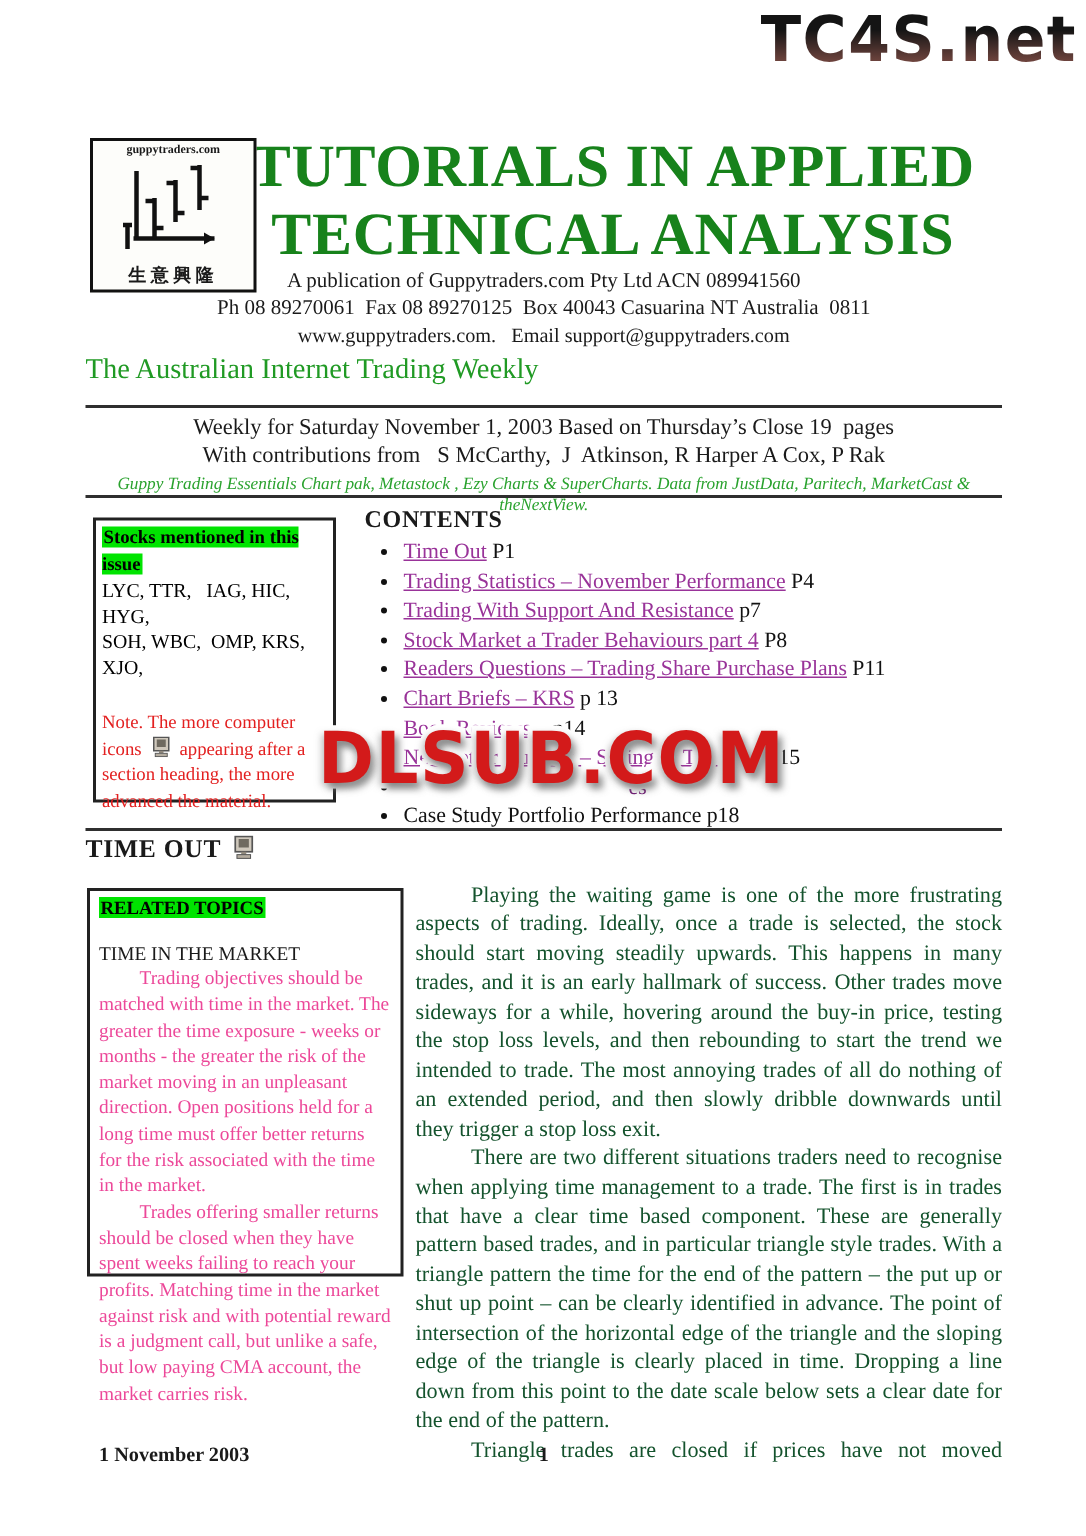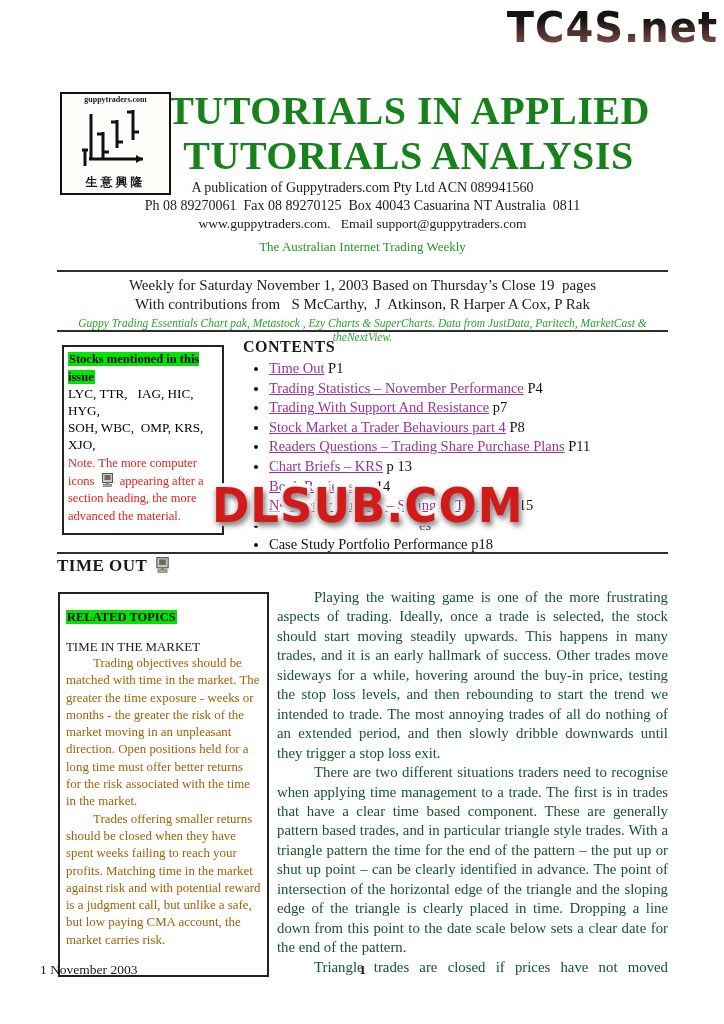--- a/index.html
+++ b/index.html
@@ -44,21 +44,21 @@
   #logo-site { font-size:8px; font-weight:bold; letter-spacing:0; padding-top:1px; }
   #logo-cjk { font-size:12px; letter-spacing:3px; font-weight:bold; }
   .title-wrap { margin-left:92px; text-align:center; }
   .big-title {
     color:var(--green_title); font-weight:bold; font-size:40px; line-height:45px;
     letter-spacing:0.5px; white-space:nowrap;
   }
   .pub-line { text-align:center; font-size:14px; line-height:17px; margin-top:1px; }
   .pub-line.small { font-size:13.5px; }
   #subtitle {
-    text-align:center; color:var(--green_subtitle); font-size:13px;
+    color:var(--green_subtitle); font-size:19px;
     line-height:22px; margin-top:4px;
   }
 
   .rule { position:absolute; left:57px; width:611px; border-top:2px solid #2f2f2f; }
   #rule1 { top:270px; } #rule2 { top:330px; } #rule3 { top:552px; }
 
   
   #issue-info { position:absolute; top:276px; left:57px; width:611px; text-align:center; }
   .weekly-line { font-size:15px; line-height:18.5px; }
   .tools-line {
@@ -70,46 +70,46 @@
   #contents-sec { position:absolute; top:338px; left:57px; width:611px; height:214px; }
   #stocks-box {
     position:absolute; left:5px; top:7px; width:162px; height:190px;
     border:2px solid #222; padding:2px 4px; background:#fff;
   }
   .hl {
     display:inline; font-weight:bold; font-size:12.5px;
     background:var(--highlight_green); color:#000; padding:0 1px;
   }
   .tickers { font-size:13.2px; line-height:17px; color:#000; }
-  .stock-note { color:var(--note_red); font-size:12.5px; line-height:17.5px; margin-top:2px; }
+  .stock-note { color:var(--note_red); font-size:12.5px; line-height:17.5px; margin-top:20px; }
   #contents-block { margin-left:186px; }
   #contents-heading { font-size:16px; font-weight:bold; letter-spacing:0.5px; }
   #contents-list { margin:3px 0 0 26px; padding:0; }
   #contents-list li { font-size:14.5px; line-height:19.6px; color:#111; }
   #contents-list a { color:var(--link_purple); text-decoration:underline; cursor:pointer; }
   .obscured-frag { padding-left:150px; color:#701a75; }
 
   
   #timeout-h {
     position:absolute; top:556px; left:57px;
     font-size:17px; font-weight:bold; letter-spacing:0.5px;
   }
   #cols { position:absolute; top:588px; left:57px; width:611px; }
   #related-box {
-    position:absolute; left:1px; top:4px; width:211px; height:385px;
-    border:2px solid #222; padding:13px 6px; background:#fff;
+    position:absolute; left:1px; top:4px; width:211px; height:259px;
+    border:2px solid #222; padding:2px 6px; background:#fff;
   }
   #related-sub { font-size:12.9px; line-height:16px;margin-top:14px; }
-  .side-p { font-size:12.9px; line-height:17.3px; text-indent:27px; color:#a16207; }
+  .side-p { font-size:12.9px; line-height:17.3px; text-indent:27px; color:#ec4899; }
   #main-text { margin-left:220px; text-align:justify; }
   #main-text p { font-size:14.8px; line-height:19.45px; text-indent:37px; color:#14532d; }
   .force-just { text-align-last:justify; }
 
   
-  #footer-date { position:absolute; top:962px; left:40px; font-size:13.5px; font-weight:normal; }
+  #footer-date { position:absolute; top:962px; left:66px; font-size:13.5px; font-weight:bold; }
   #footer-page { position:absolute; top:962px; left:57px; width:611px; text-align:center; font-size:13.5px; font-weight:bold; }
 
   .icon-computer { display:inline-block; vertical-align:-2px; margin:0 2px; }
 </style>
 </head>
 <body>
 
 <div id="page">
 
   <div id="wm-tc4s">TC4S.net</div>
@@ -132,21 +132,21 @@
           <line x1="38" y1="38" x2="44" y2="38"></line>
           <line x1="54" y1="6" x2="54" y2="36"></line>
           <line x1="54" y1="8" x2="48" y2="8"></line>
           <line x1="54" y1="28" x2="60" y2="28"></line>
         </g>
       </svg>
       <div id="logo-cjk">生意興隆</div>
     </div>
     <div class="title-wrap">
       <div class="big-title">TUTORIALS IN APPLIED</div>
-      <div class="big-title">TUTORIALS ANALYSIS</div>
+      <div class="big-title">TECHNICAL ANALYSIS</div>
     </div>
     <div class="pub-line pre">A publication of Guppytraders.com Pty Ltd ACN 089941560</div>
     <div class="pub-line pre">Ph 08 89270061  Fax 08 89270125  Box 40043 Casuarina NT Australia  0811</div>
     <div class="pub-line small pre">www.guppytraders.com.   Email support@guppytraders.com</div>
     <div id="subtitle">The Australian Internet Trading Weekly</div>
   </div>
 
   <div class="rule" id="rule1"></div>
 
   <div id="issue-info">

